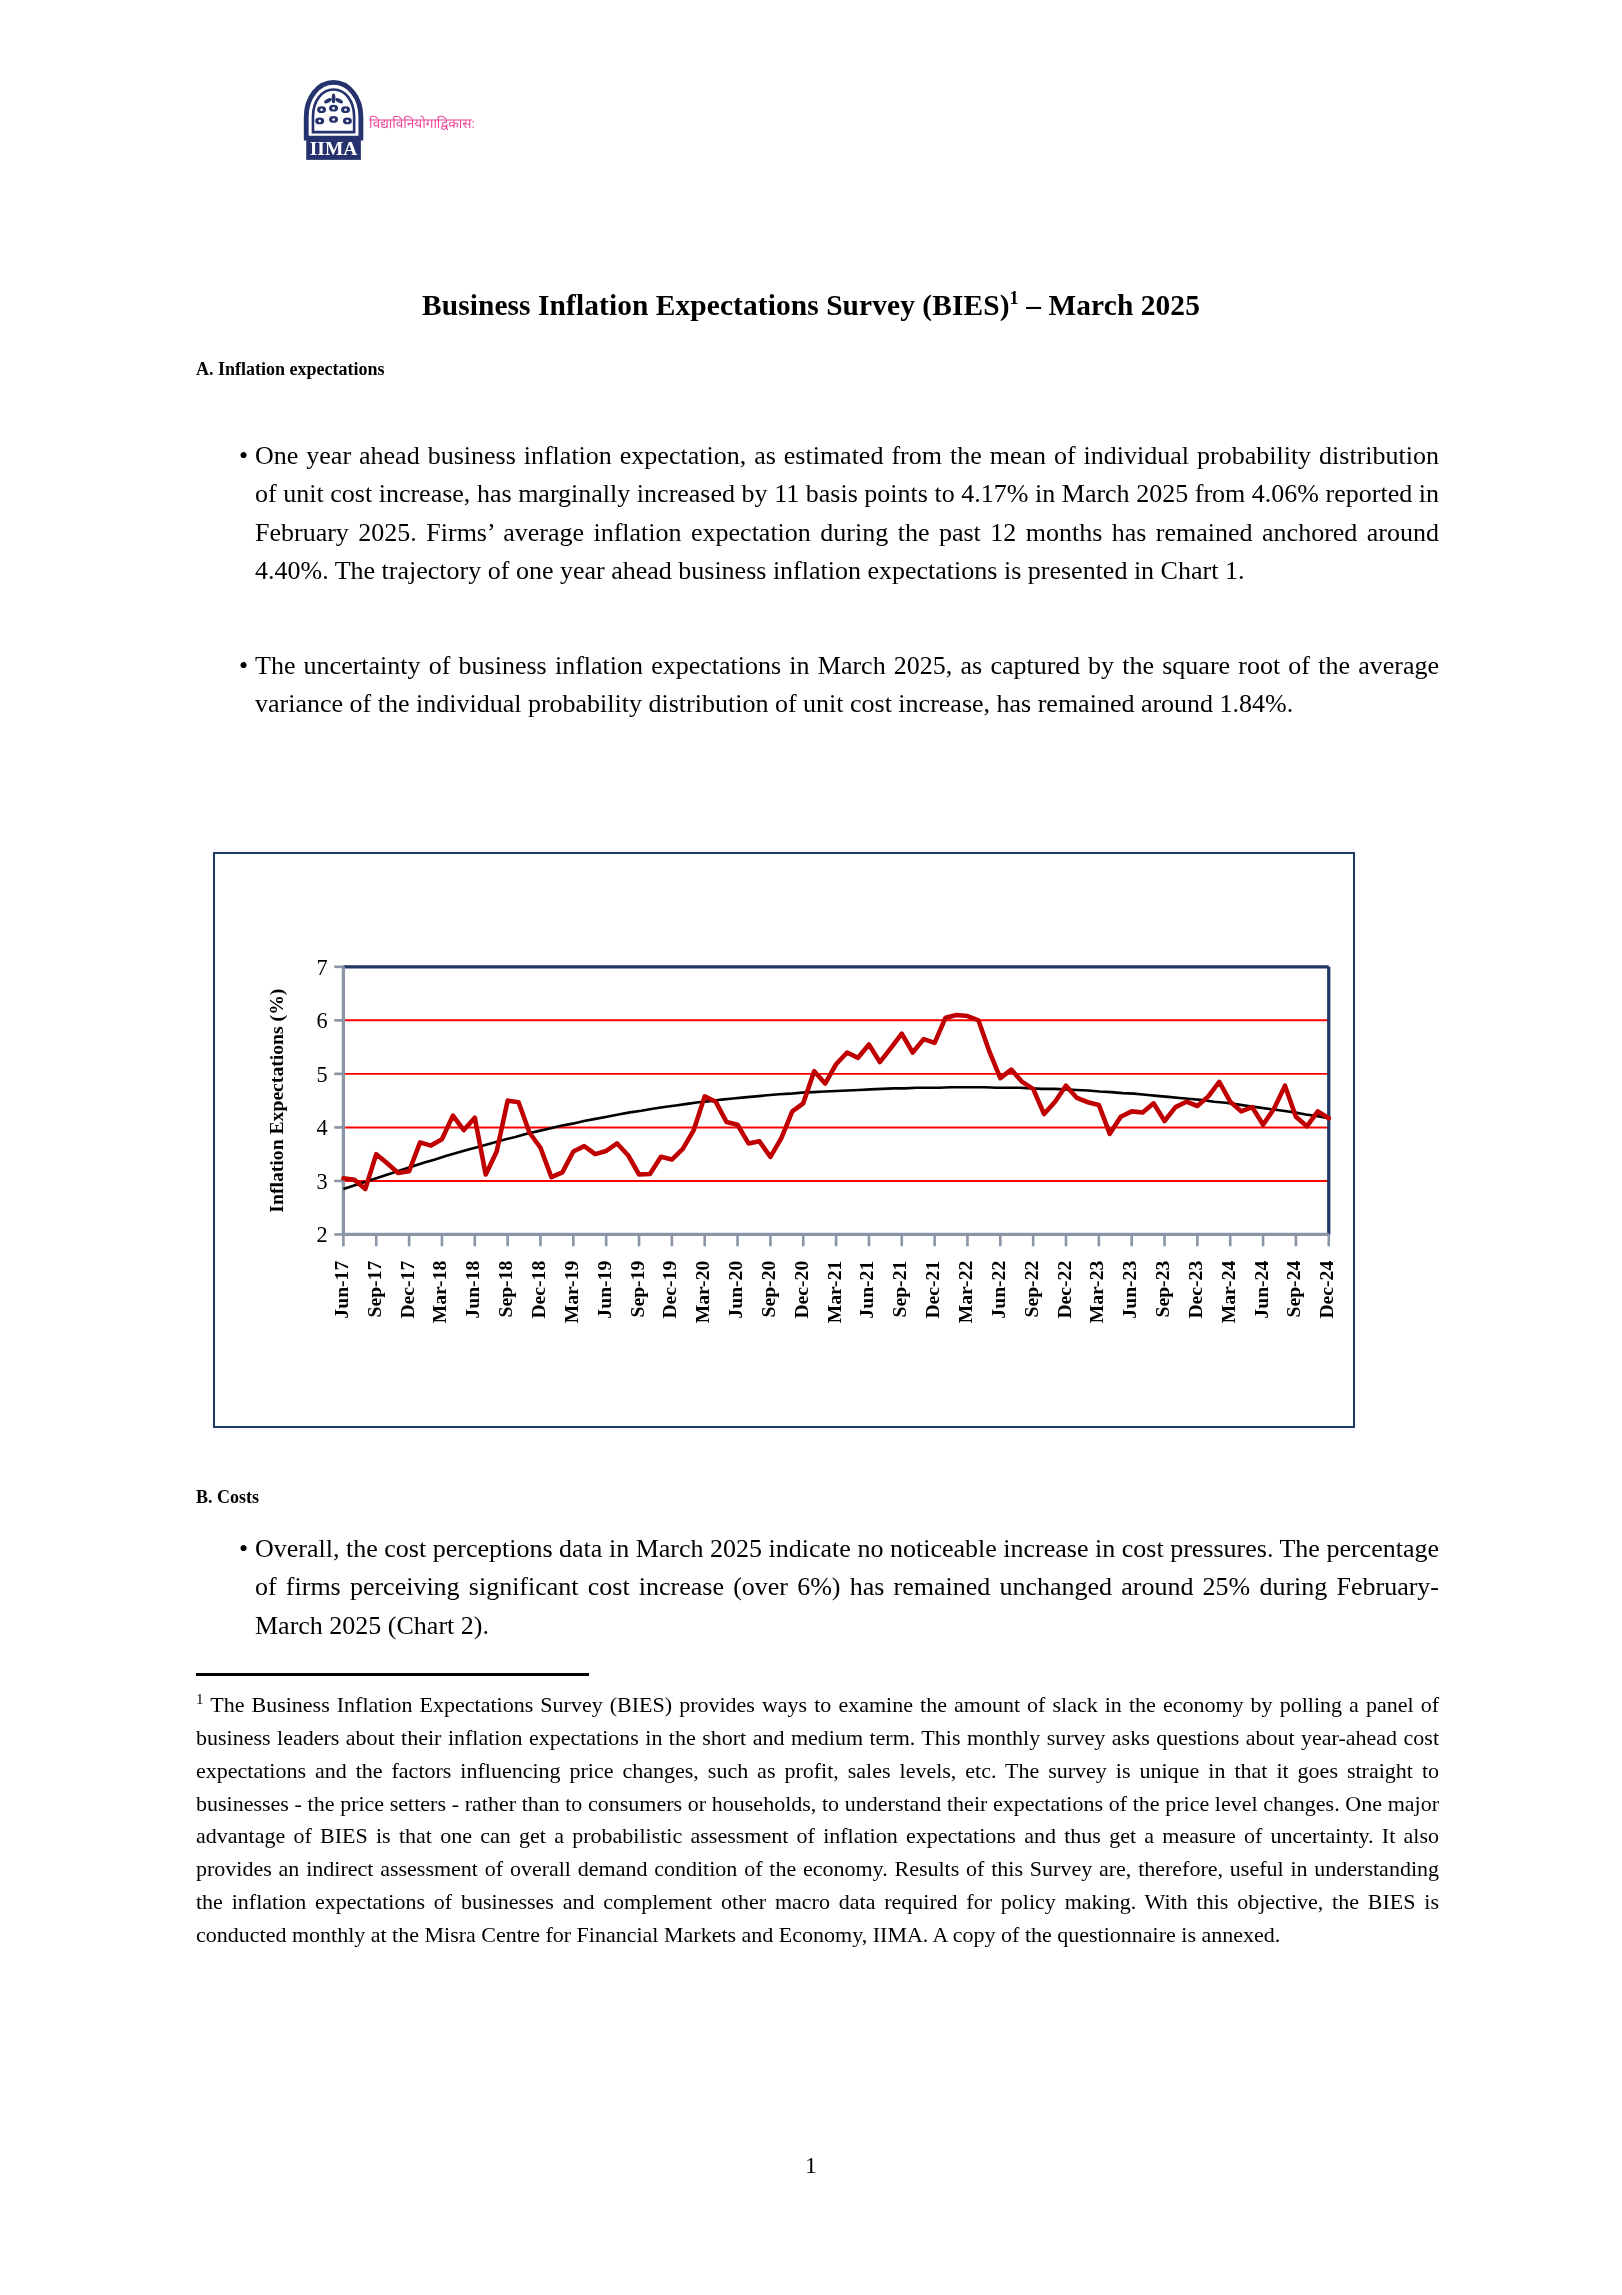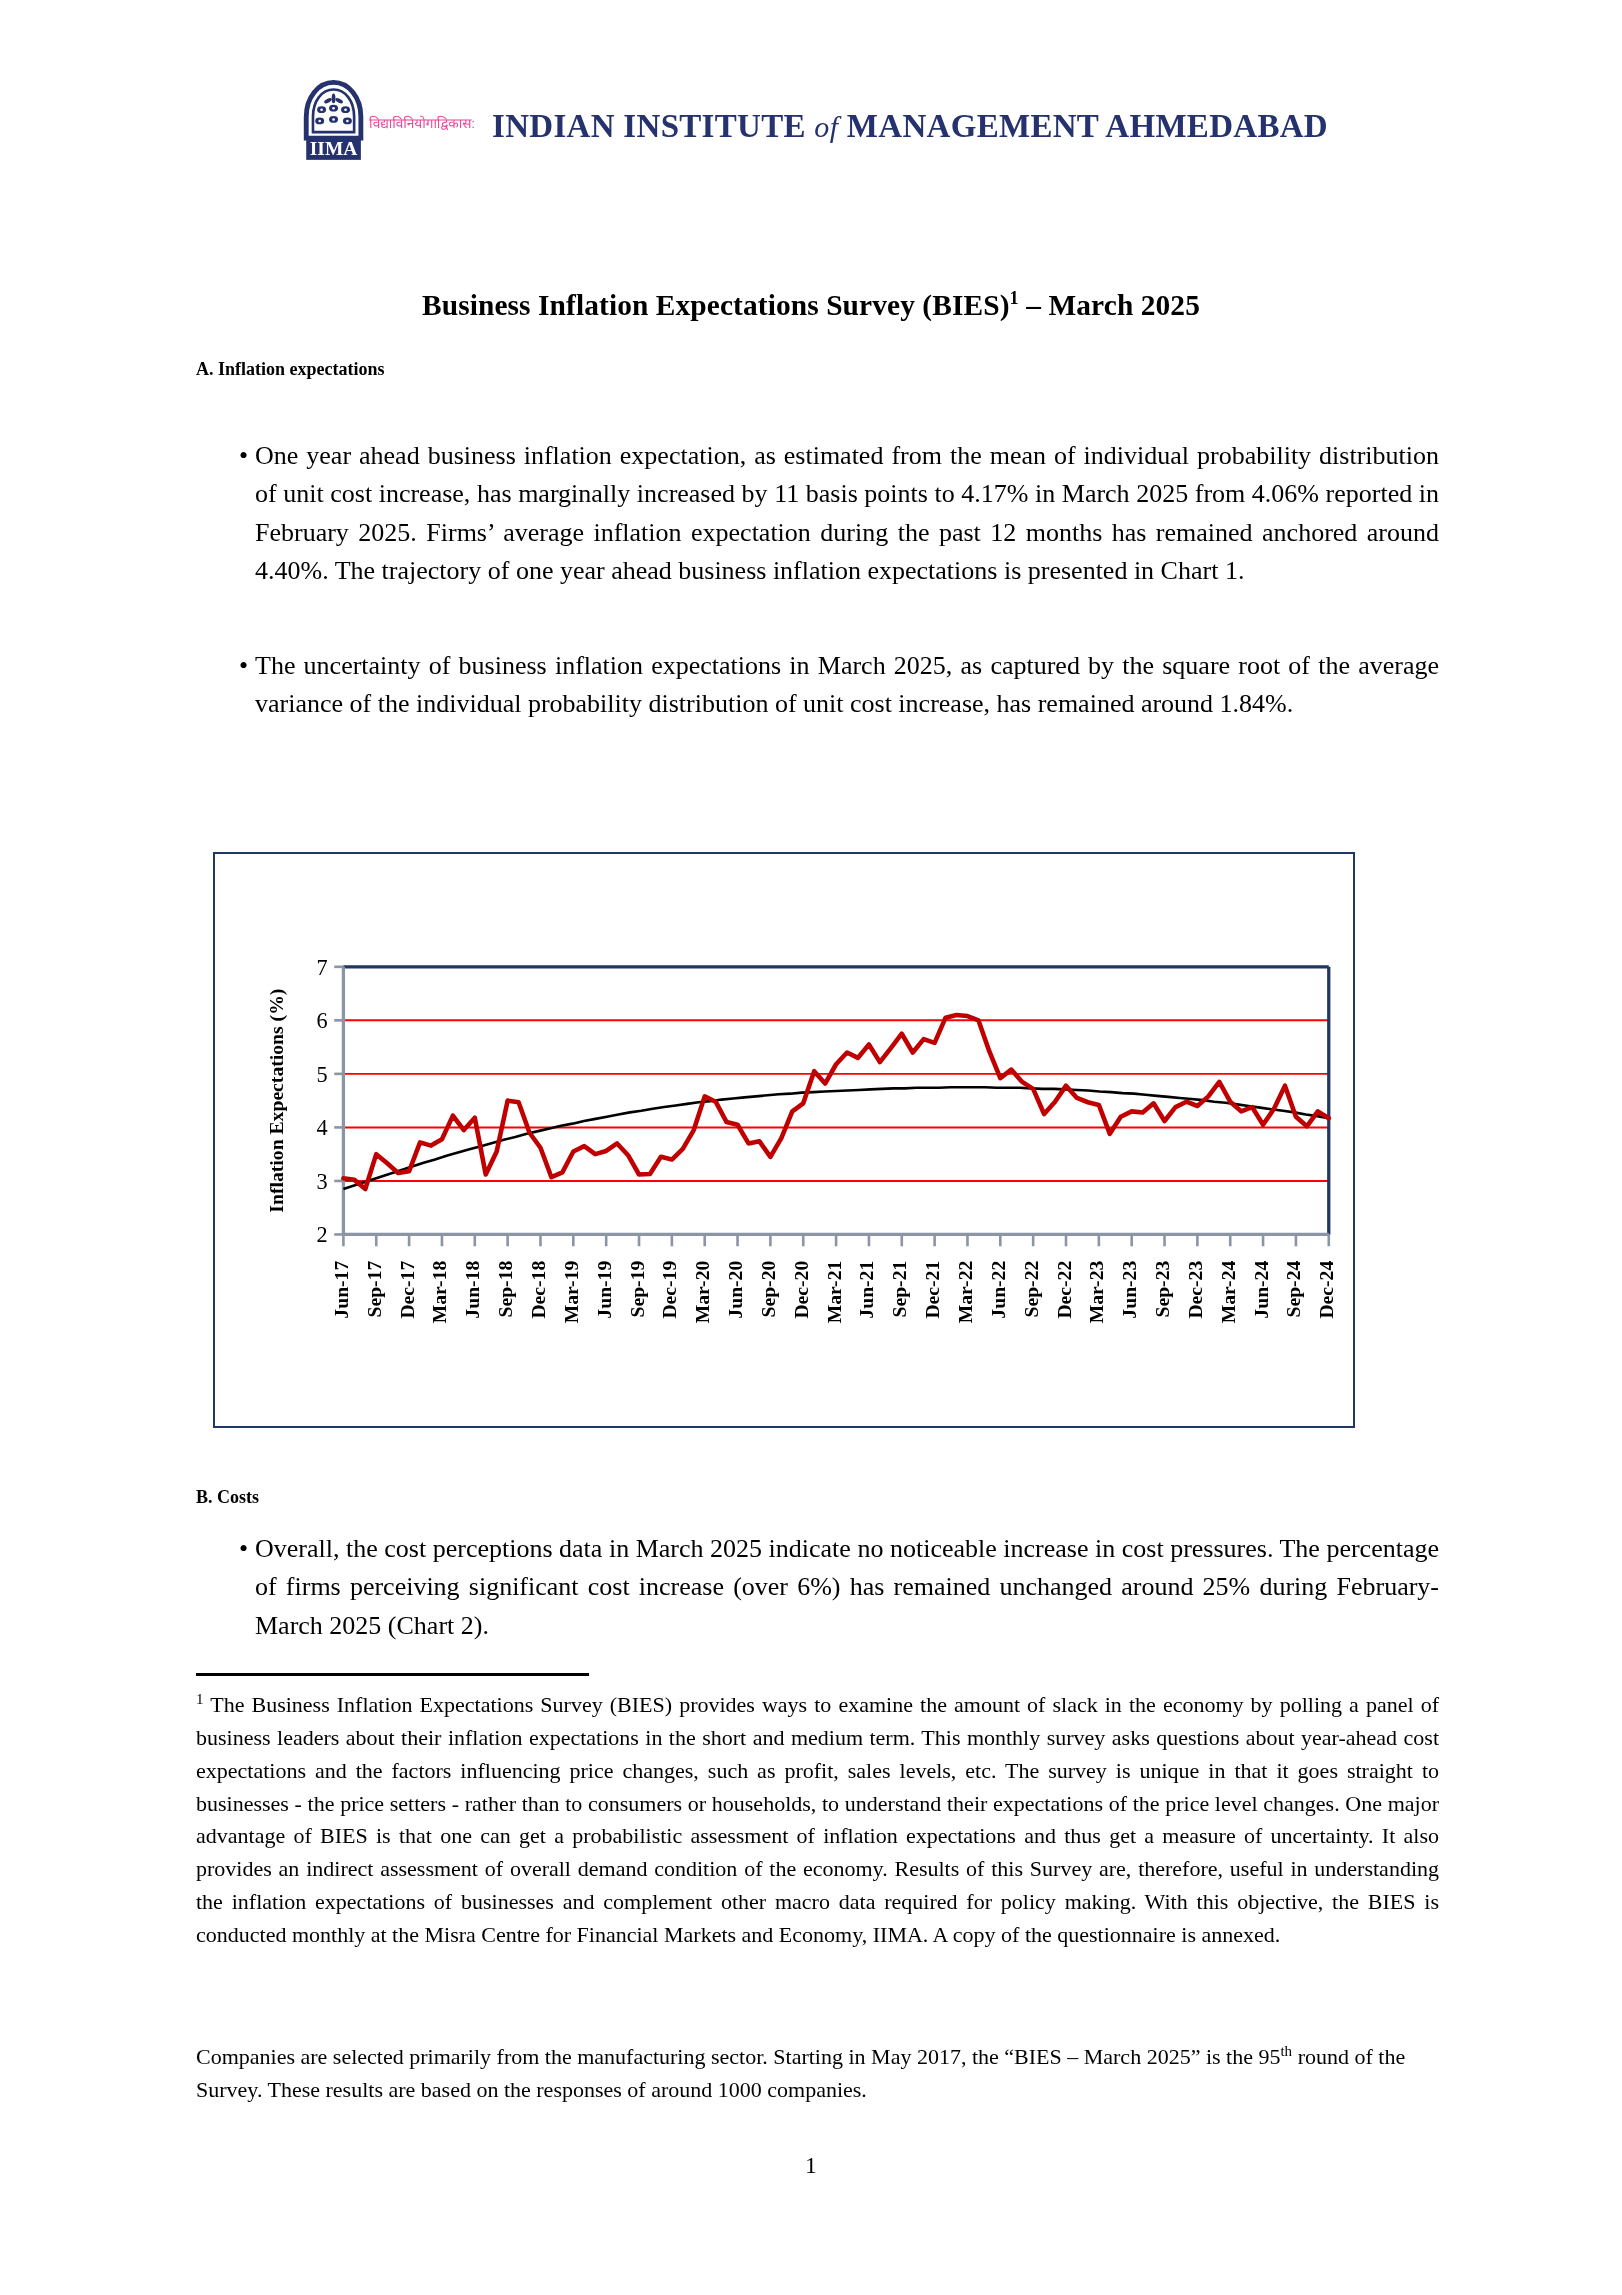--- a/index.html
+++ b/index.html
@@ -232,21 +232,20 @@
             <circle cx="95" cy="102" r="3.5" fill="#ffffff"></circle>
             <circle cx="132" cy="106" r="3.5" fill="#ffffff"></circle>
           </g>
           <rect x="22" y="152" width="146" height="58" fill="#25326e"></rect>
           <text x="95" y="198" text-anchor="middle" font-family="'Liberation Serif', serif" font-size="52" font-weight="bold" fill="#ffffff">IIMA</text>
         </svg>
       </div>
       <div class="logo-motto">विद्याविनियोगाद्विकास:</div>
     </div>
     <div class="logo-words">
-      <div class="logo-english"><span>INDIAN INSTITUTE </span><span class="of">of</span><span> MANAGEMENT AHMEDABAD</span></div>
     </div>
   </div>
 
   <div class="doc-title"><span>Business Inflation Expectations Survey (BIES)</span><sup>1</sup><span> – March 2025</span></div>
 
   <div class="section-head" id="sec-a">A. Inflation expectations</div>
 
   <div class="bullet-row" id="bullet1">
     <div class="bullet-dot">•</div>
     <div class="bullet-text">One year ahead business inflation expectation, as estimated from the mean of individual probability distribution of unit cost increase, has marginally increased by 11 basis points to 4.17% in March 2025 from 4.06% reported in February 2025. Firms’ average inflation expectation during the past 12 months has remained anchored around 4.40%. The trajectory of one year ahead business inflation expectations is presented in Chart 1.</div>
@@ -359,18 +358,17 @@
   <div class="section-head" id="sec-b">B. Costs</div>
 
   <div class="bullet-row" id="bullet3">
     <div class="bullet-dot">•</div>
     <div class="bullet-text">Overall, the cost perceptions data in March 2025 indicate no noticeable increase in cost pressures. The percentage of firms perceiving significant cost increase (over 6%) has remained unchanged around 25% during February-March 2025 (Chart 2).</div>
   </div>
 
   <div class="footnote-rule"></div>
   <div class="footnote"><sup>1</sup> <span>The Business Inflation Expectations Survey (BIES) provides ways to examine the amount of slack in the economy by polling a panel of business leaders about their inflation expectations in the short and medium term. This monthly survey asks questions about year-ahead cost expectations and the factors influencing price changes, such as profit, sales levels, etc. The survey is unique in that it goes straight to businesses - the price setters - rather than to consumers or households, to understand their expectations of the price level changes. One major advantage of BIES is that one can get a probabilistic assessment of inflation expectations and thus get a measure of uncertainty. It also provides an indirect assessment of overall demand condition of the economy. Results of this Survey are, therefore, useful in understanding the inflation expectations of businesses and complement other macro data required for policy making. With this objective, the BIES is conducted monthly at the Misra Centre for Financial Markets and Economy, IIMA. A copy of the questionnaire is annexed.</span></div>
 
-  <div class="footnote-2"><span>Companies are selected primarily from the manufacturing sector. Starting in May 2017, the “BIES – March 2025” is the 95</span><sup>th</sup><span> round of the Survey. These results are based on the responses of around 1000 companies.</span></div>
 
   <div class="page-number">1</div>
 
 </div>
 
 
 </body></html>

